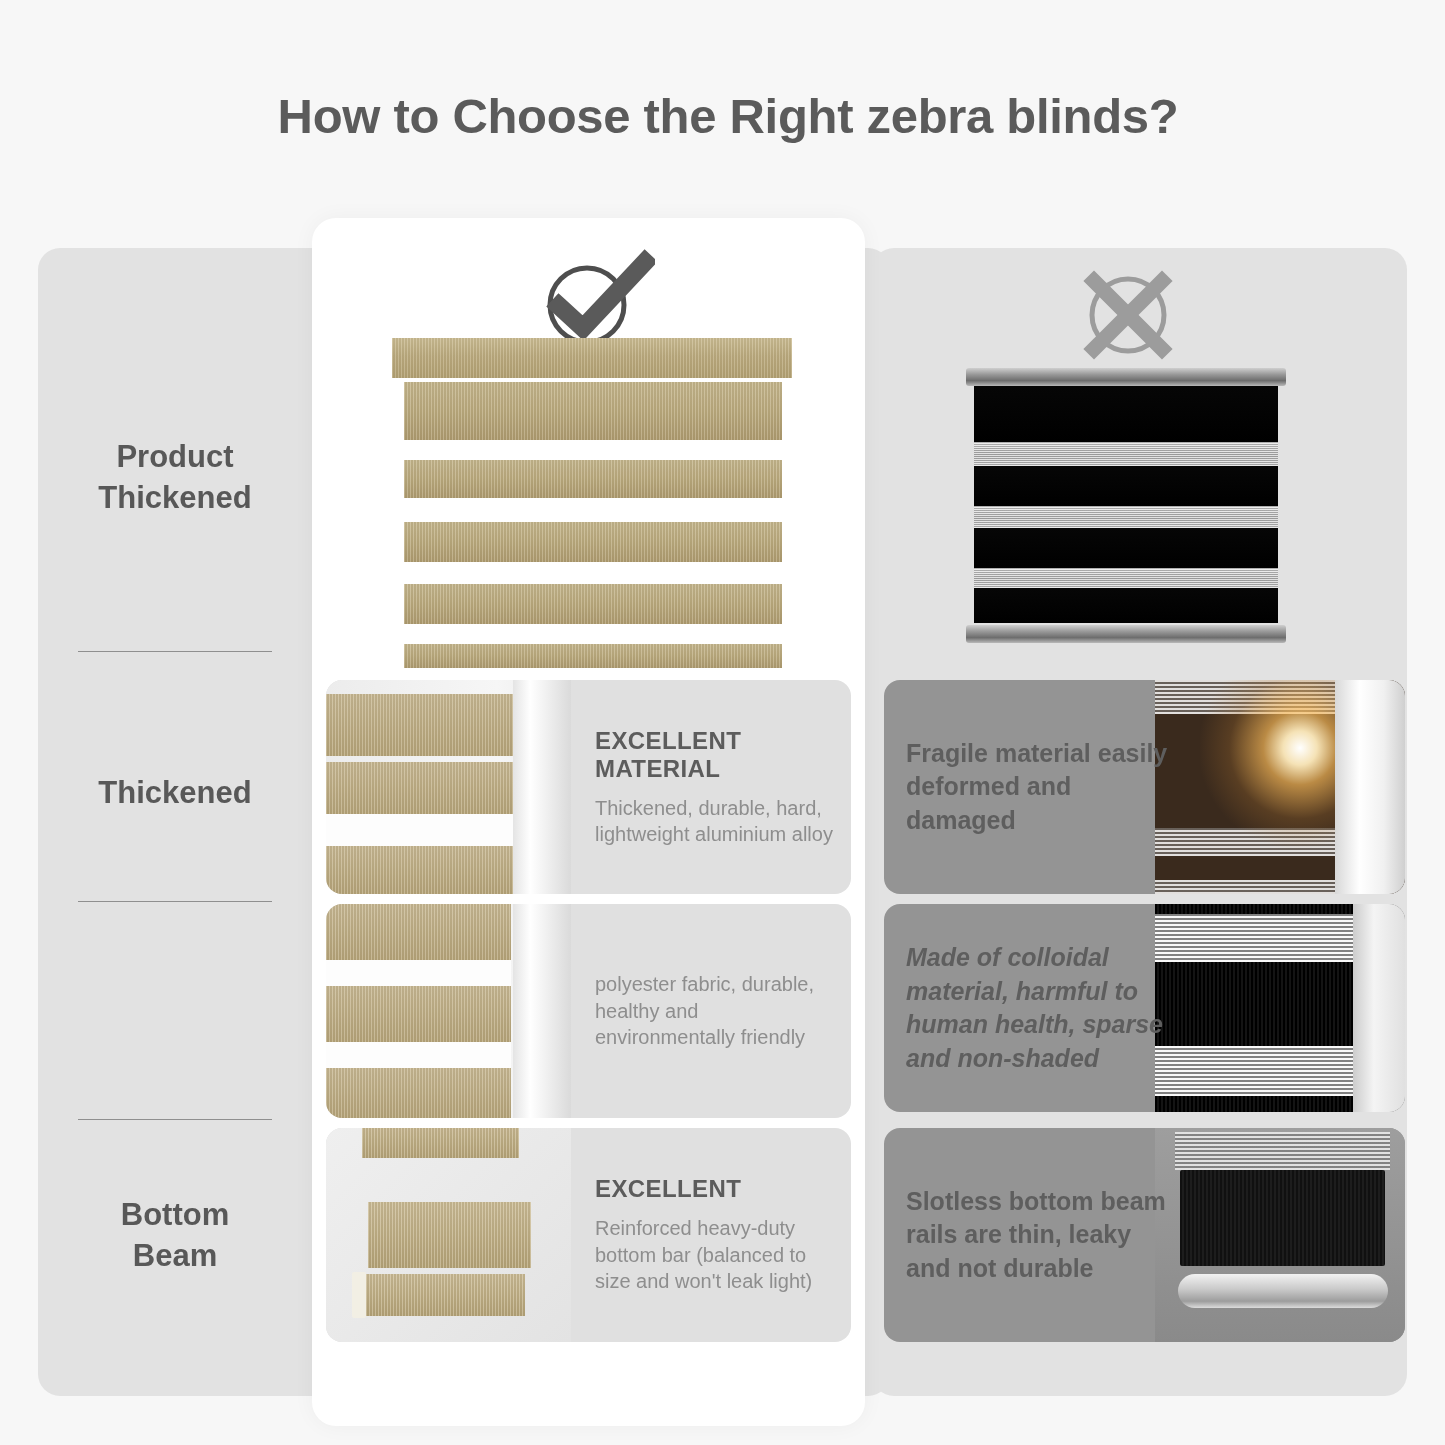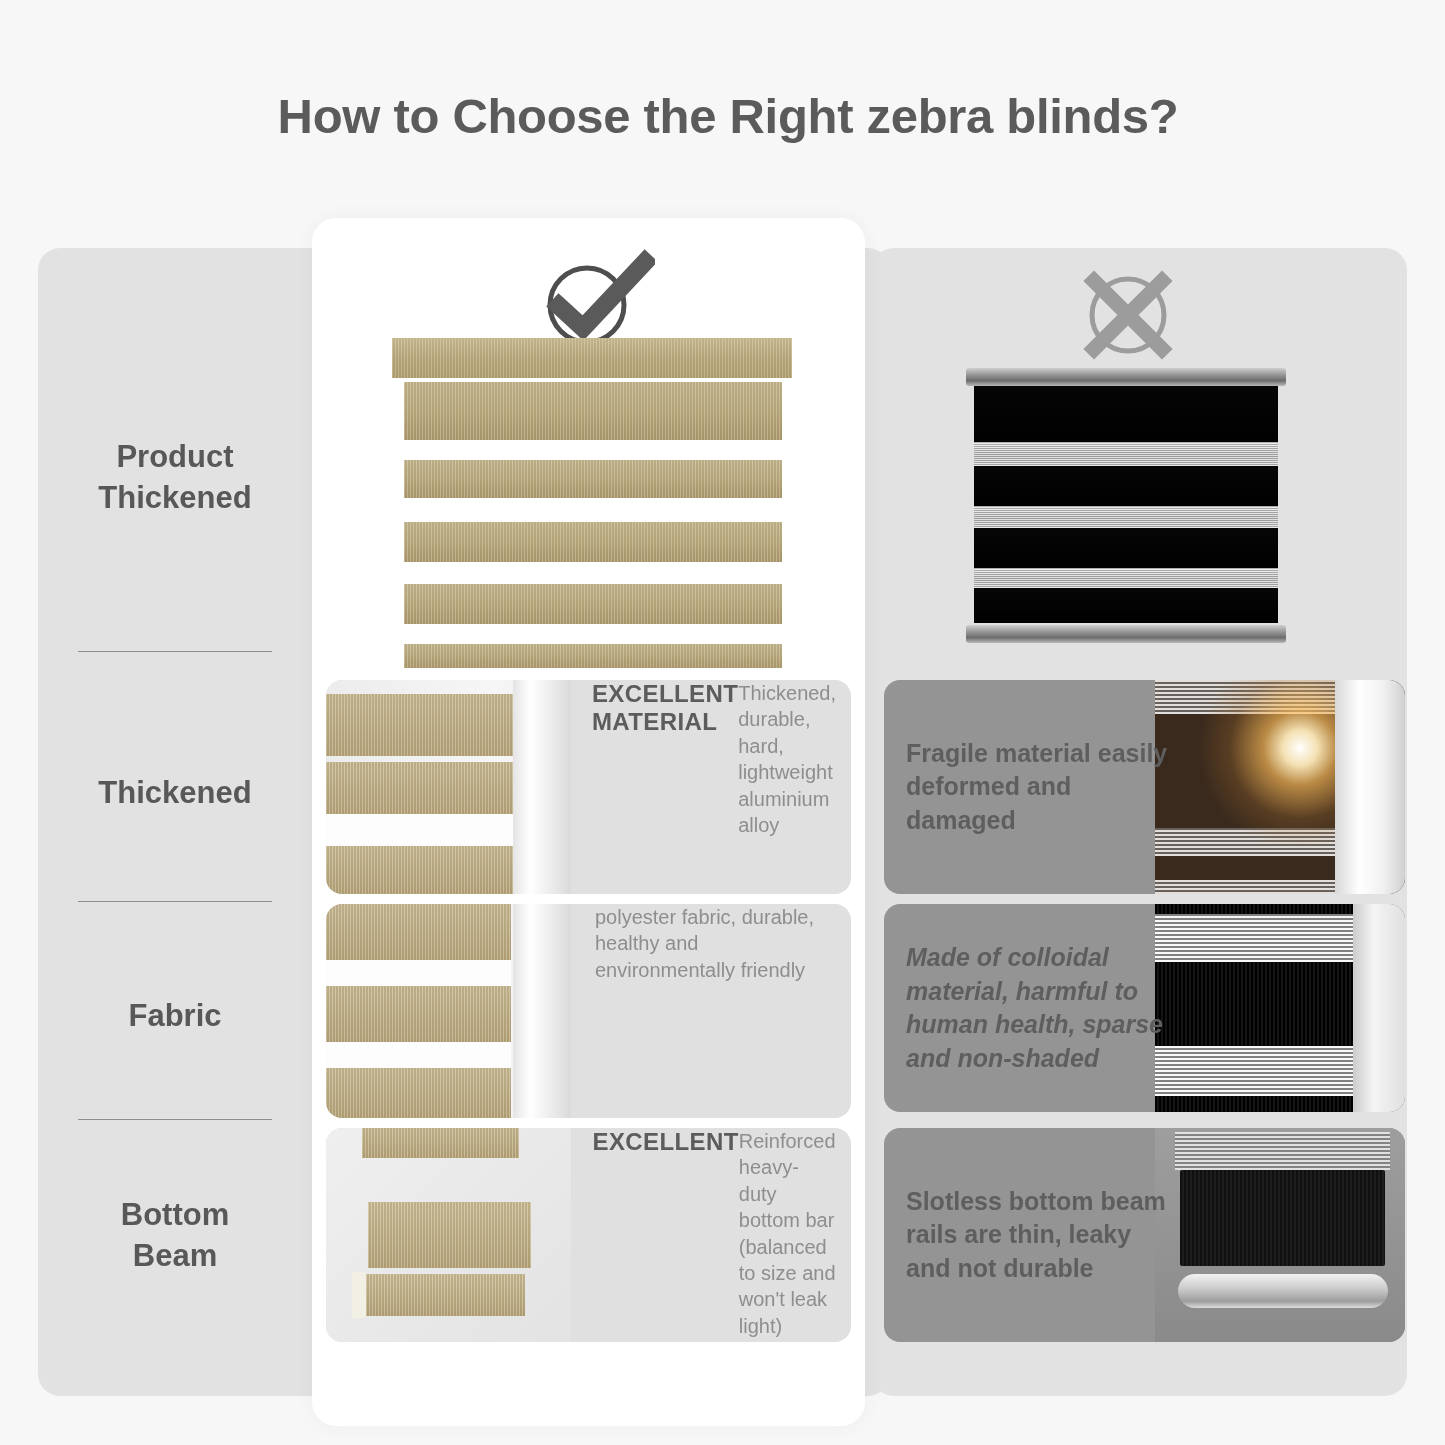--- a/index.html
+++ b/index.html
@@ -147,21 +147,21 @@
   .card-b2 { left: 884px; top: 904px; width: 521px; height: 208px; font-style: italic; }
   .card-b3 { left: 884px; top: 1128px; width: 521px; height: 214px; }
 
   .card-photo { position: absolute; top: 0; bottom: 0; }
   .photo-left  { left: 0;  width: 245px; }
   .photo-right { right: 0; width: 250px; }
 
   .card-text-good {
     position: absolute;
     left: 245px; right: 18px; top: 0; bottom: 0;
-    display: flex; justify-content: center;
+    display: flex; flex-direction: column; justify-content: center;
     padding-left: 24px;
   }
   .card-heading {
     font-size: 24px; font-weight: bold; color: #5c5c5c;
     letter-spacing: 0.4px; margin-bottom: 12px;
   }
   .card-body {
     font-size: 20px; color: #8e8e8e; line-height: 1.32;
   }
   .card-text-bad {
@@ -269,21 +269,20 @@
 <div class="labels-col">
   <div class="row-label rl-1">
     <span>Product</span><br>
     <span>Thickened</span>
   </div>
   <div class="divider dv-1"></div>
 
   <div class="row-label rl-2">Thickened</div>
   <div class="divider dv-2"></div>
 
-  <div class="row-label rl-3">Fabric</div>
   <div class="divider dv-3"></div>
 
   <div class="row-label rl-4">
     <span>Bottom</span><br>
     <span>Beam</span>
   </div>
 </div>
 
 <div class="verdict-icon icon-check">
   <svg viewBox="0 0 120 100" width="120" height="100">

